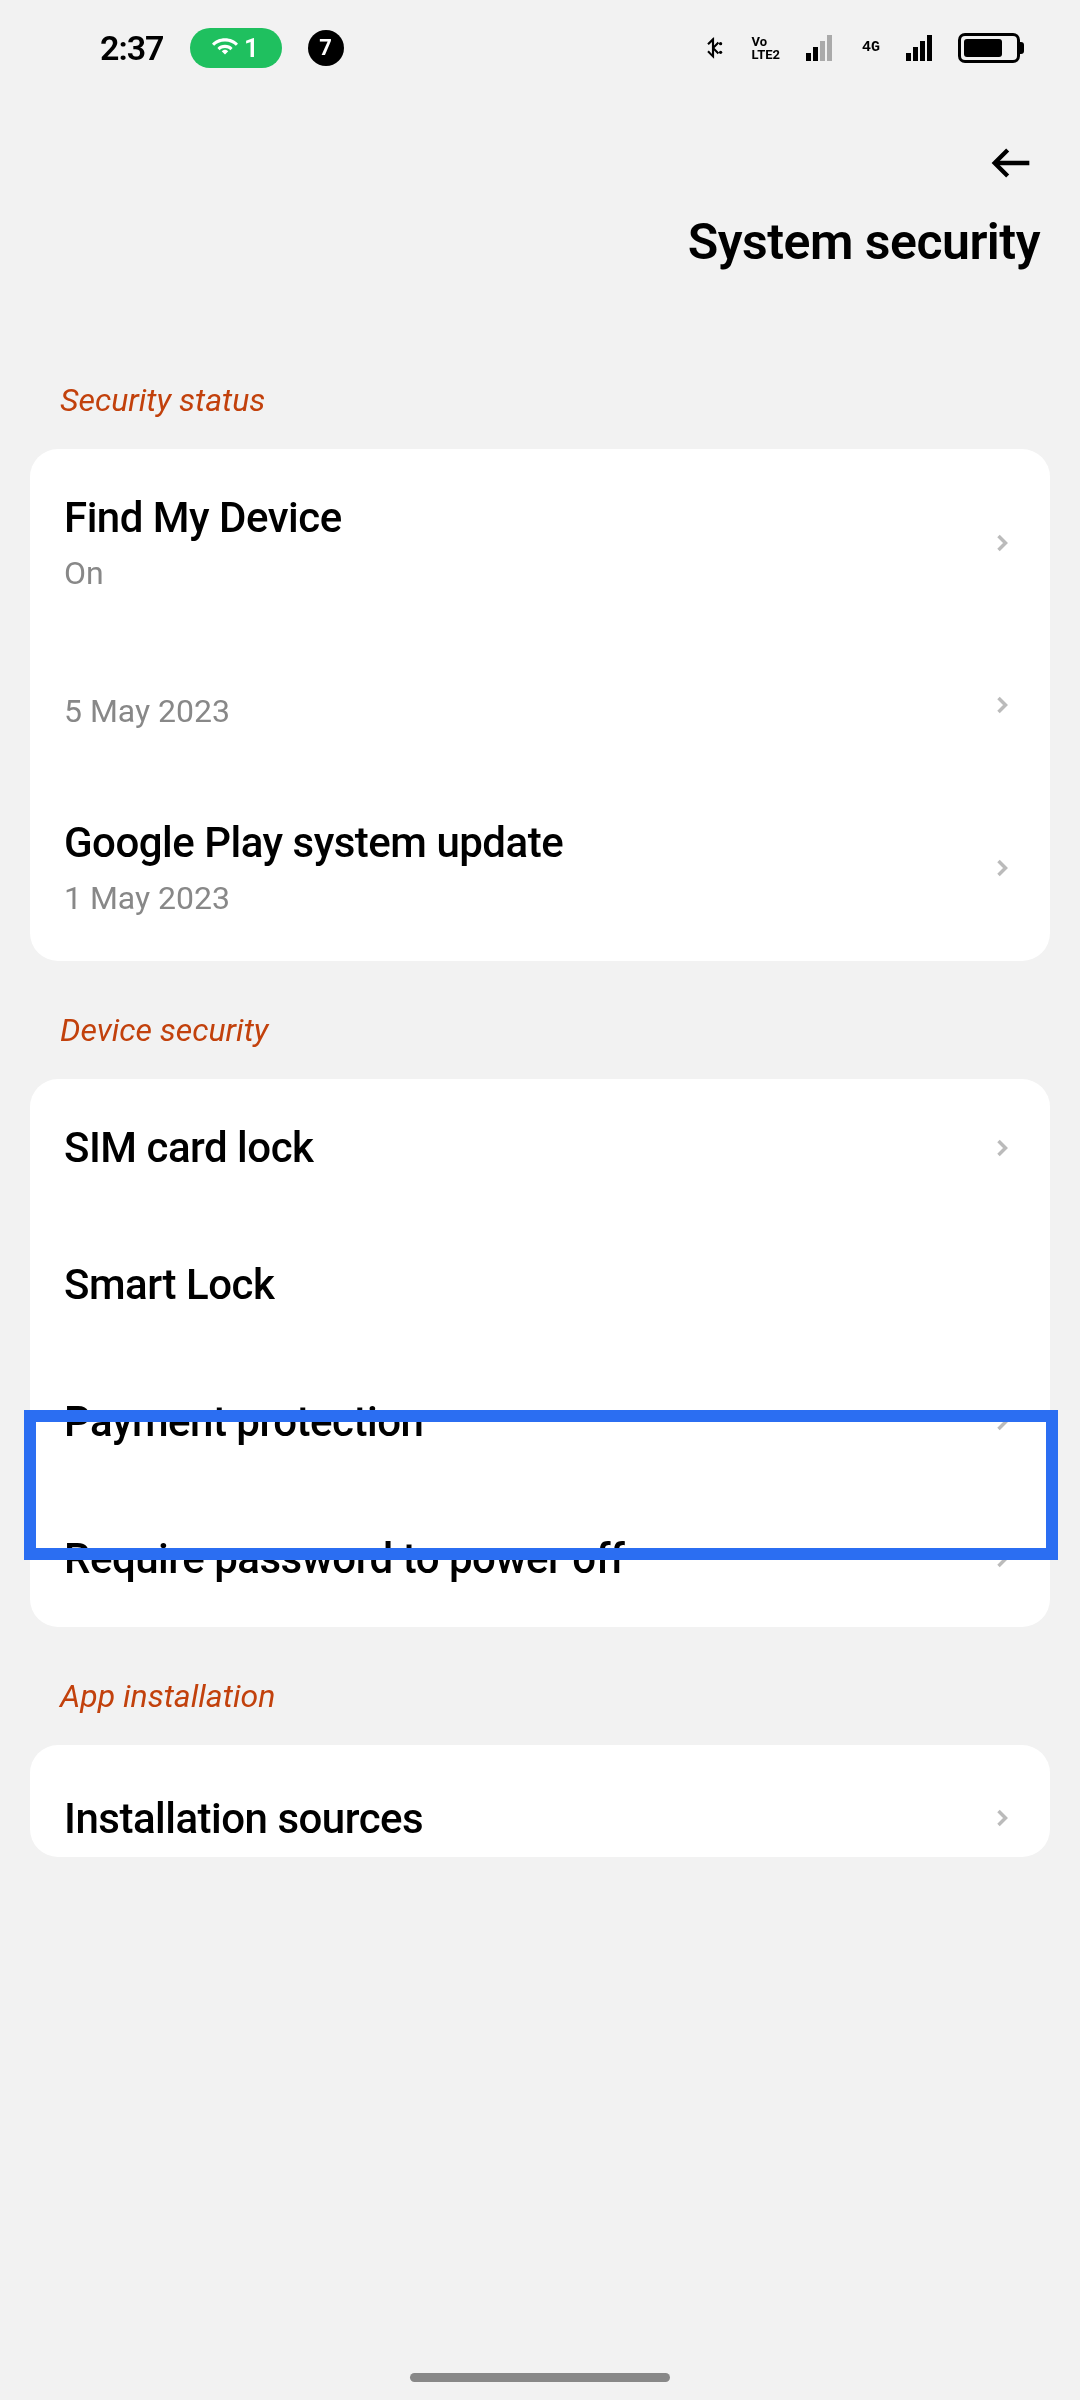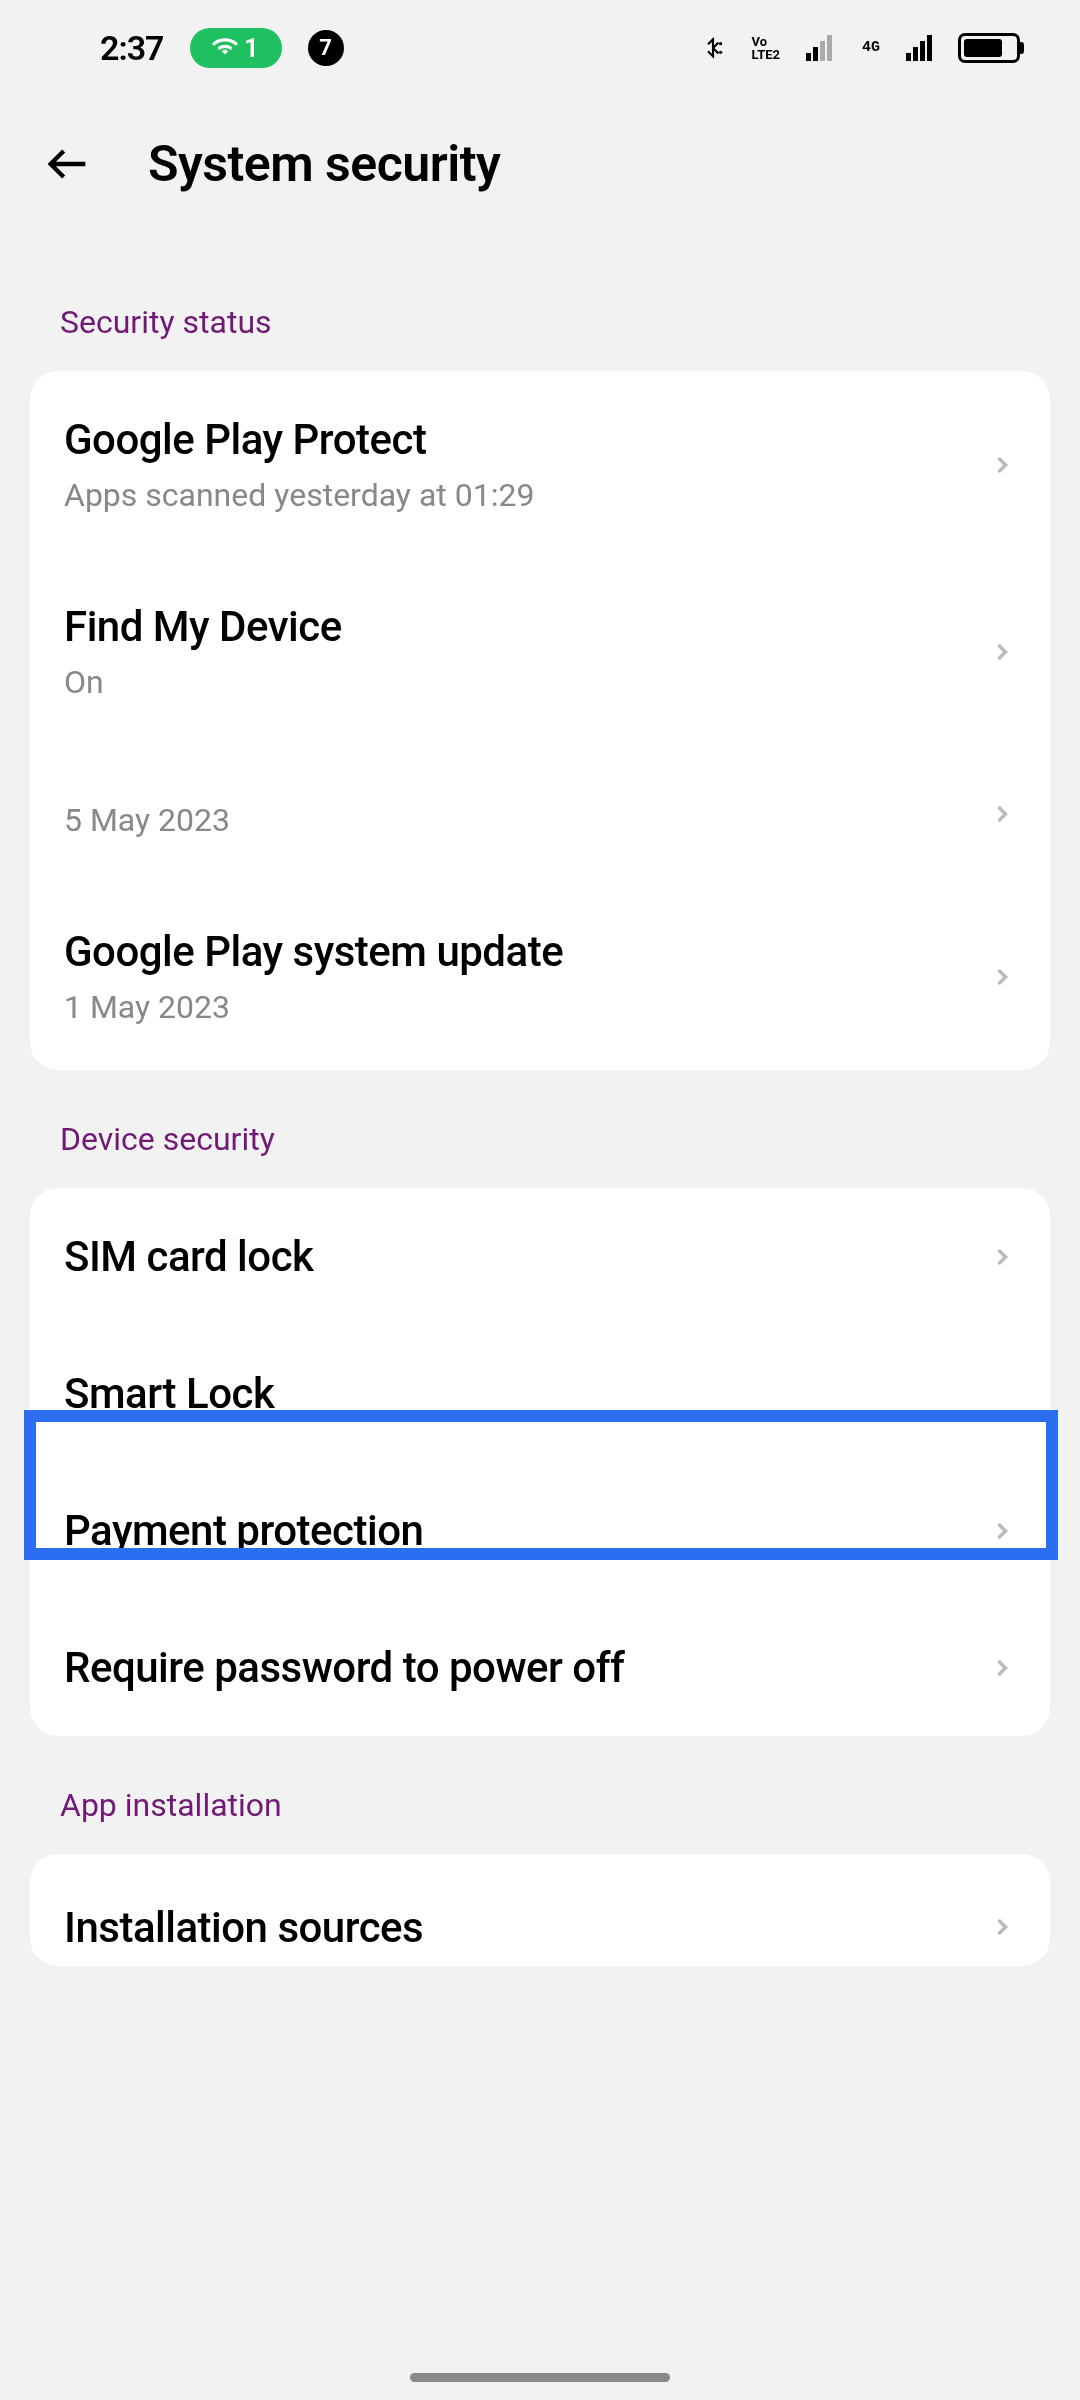--- a/index.html
+++ b/index.html
@@ -58,42 +58,44 @@
       font-size: 22px;
       font-weight: 700;
     }
     .status-right {
       display: flex;
       align-items: center;
       gap: 26px;
     }
     .header {
       display: flex;
-      align-items: center;
+      align-items: flex-end;
       padding: 40px 40px 60px 40px;
-      gap: 52px;
+      gap: 22px;
+      flex-direction: column;
     }
     .back-arrow {
       width: 56px;
       height: 56px;
       display: flex;
       align-items: center;
       justify-content: center;
     }
     .page-title {
       font-size: 50px;
       font-weight: 600;
       color: #000;
       letter-spacing: -0.5px;
     }
     .section-header {
       padding: 50px 60px 30px 60px;
       font-size: 32px;
-      color: #701a75;
+      color: #c2410c;
       font-weight: 400;
+      font-style: italic;
     }
     .card {
       background: #fff;
       margin: 0 30px;
       border-radius: 28px;
       overflow: hidden;
     }
     .row {
       display: flex;
       align-items: center;
@@ -232,29 +234,20 @@
         <polyline points="10 18 4 12 10 6"></polyline>
       </svg>
   </div>
   <h1 class="page-title">System security</h1>
 </div>
 
 <div class="section-header">Security status</div>
 <div class="card">
   <div class="row">
     <div class="row-content">
-      <div class="row-title">Google Play Protect</div>
-      <div class="row-subtitle">Apps scanned yesterday at 01:29</div>
-    </div>
-    <svg class="chevron" viewBox="0 0 24 24" fill="none" stroke="currentColor" stroke-width="3">
-        <polyline points="9 6 15 12 9 18"></polyline>
-      </svg>
-  </div>
-  <div class="row">
-    <div class="row-content">
       <div class="row-title">Find My Device</div>
       <div class="row-subtitle">On</div>
     </div>
     <svg class="chevron" viewBox="0 0 24 24" fill="none" stroke="currentColor" stroke-width="3">
         <polyline points="9 6 15 12 9 18"></polyline>
       </svg>
   </div>
   <div class="row">
     <div class="row-content">
       <div class="row-subtitle">5 May 2023</div>

